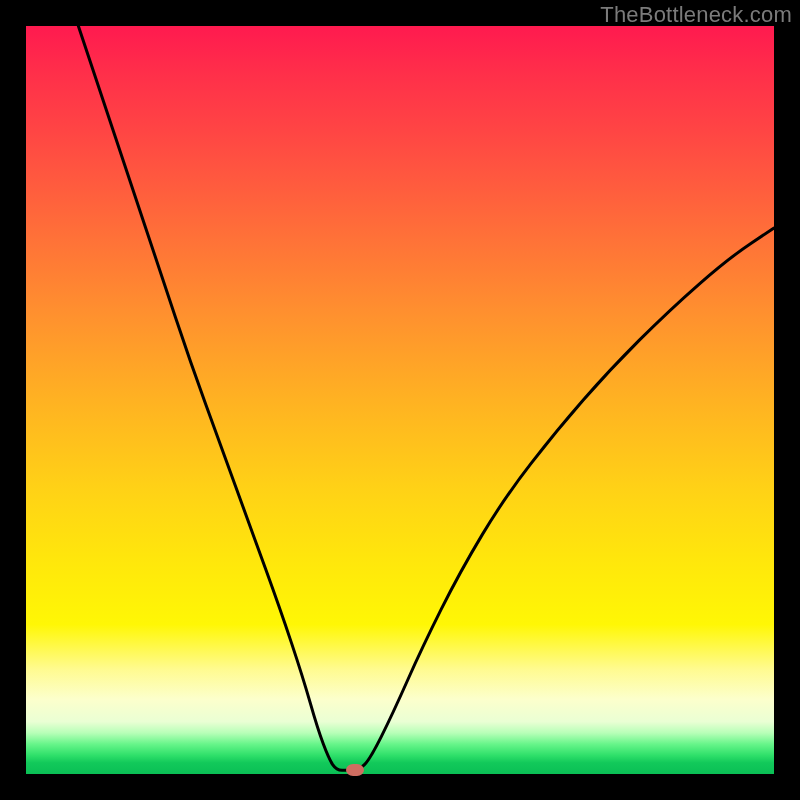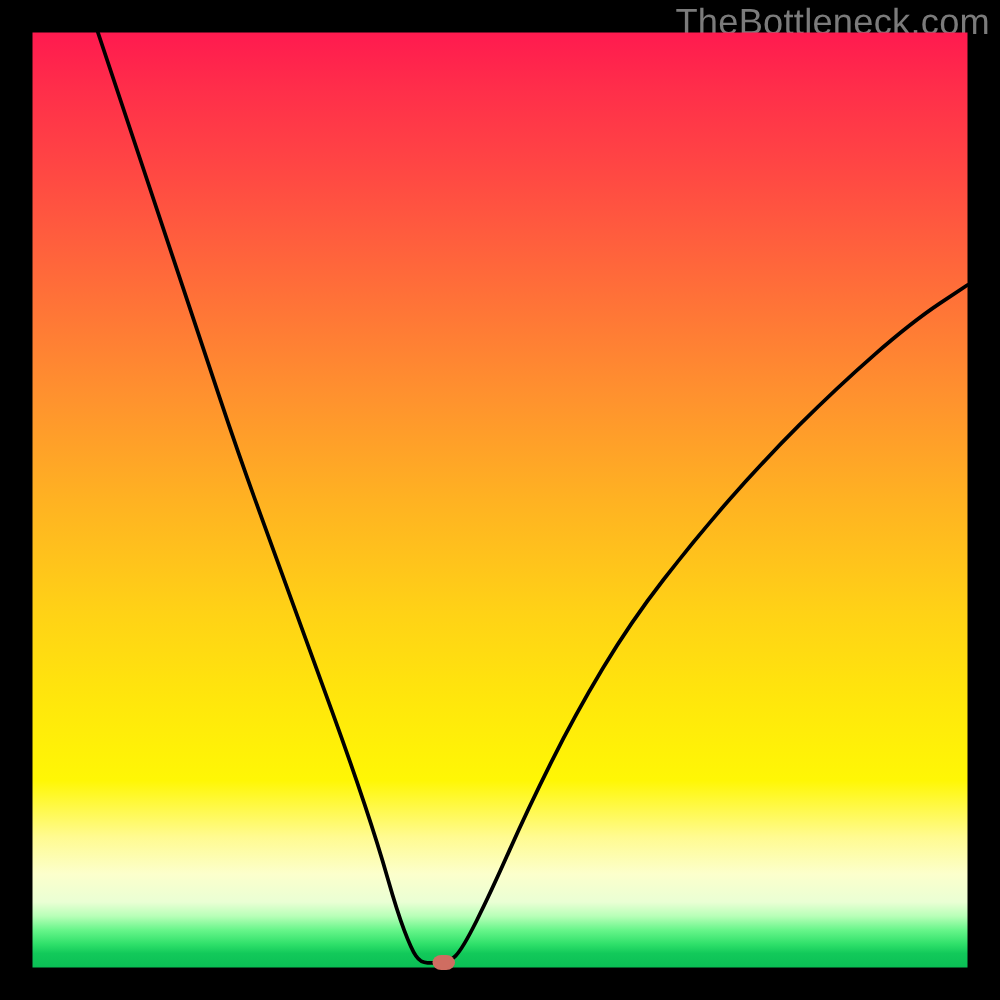--- a/index.html
+++ b/index.html
@@ -43,21 +43,21 @@
       #2fe06a 97.5%,
       #12c95a 98.5%,
       #0abf55 100%
     );
   }
   .watermark {
     position: absolute;
     top: 2px;
     right: 8px;
     color: #7b7b7b;
-    font-size: 29px;
+    font-size: 22px;
     font-weight: 500;
     letter-spacing: 0.2px;
     user-select: none;
   }
   .marker {
     position: absolute;
     width: 18px;
     height: 12px;
     border-radius: 7px / 6px;
     background: #cf6d61;

